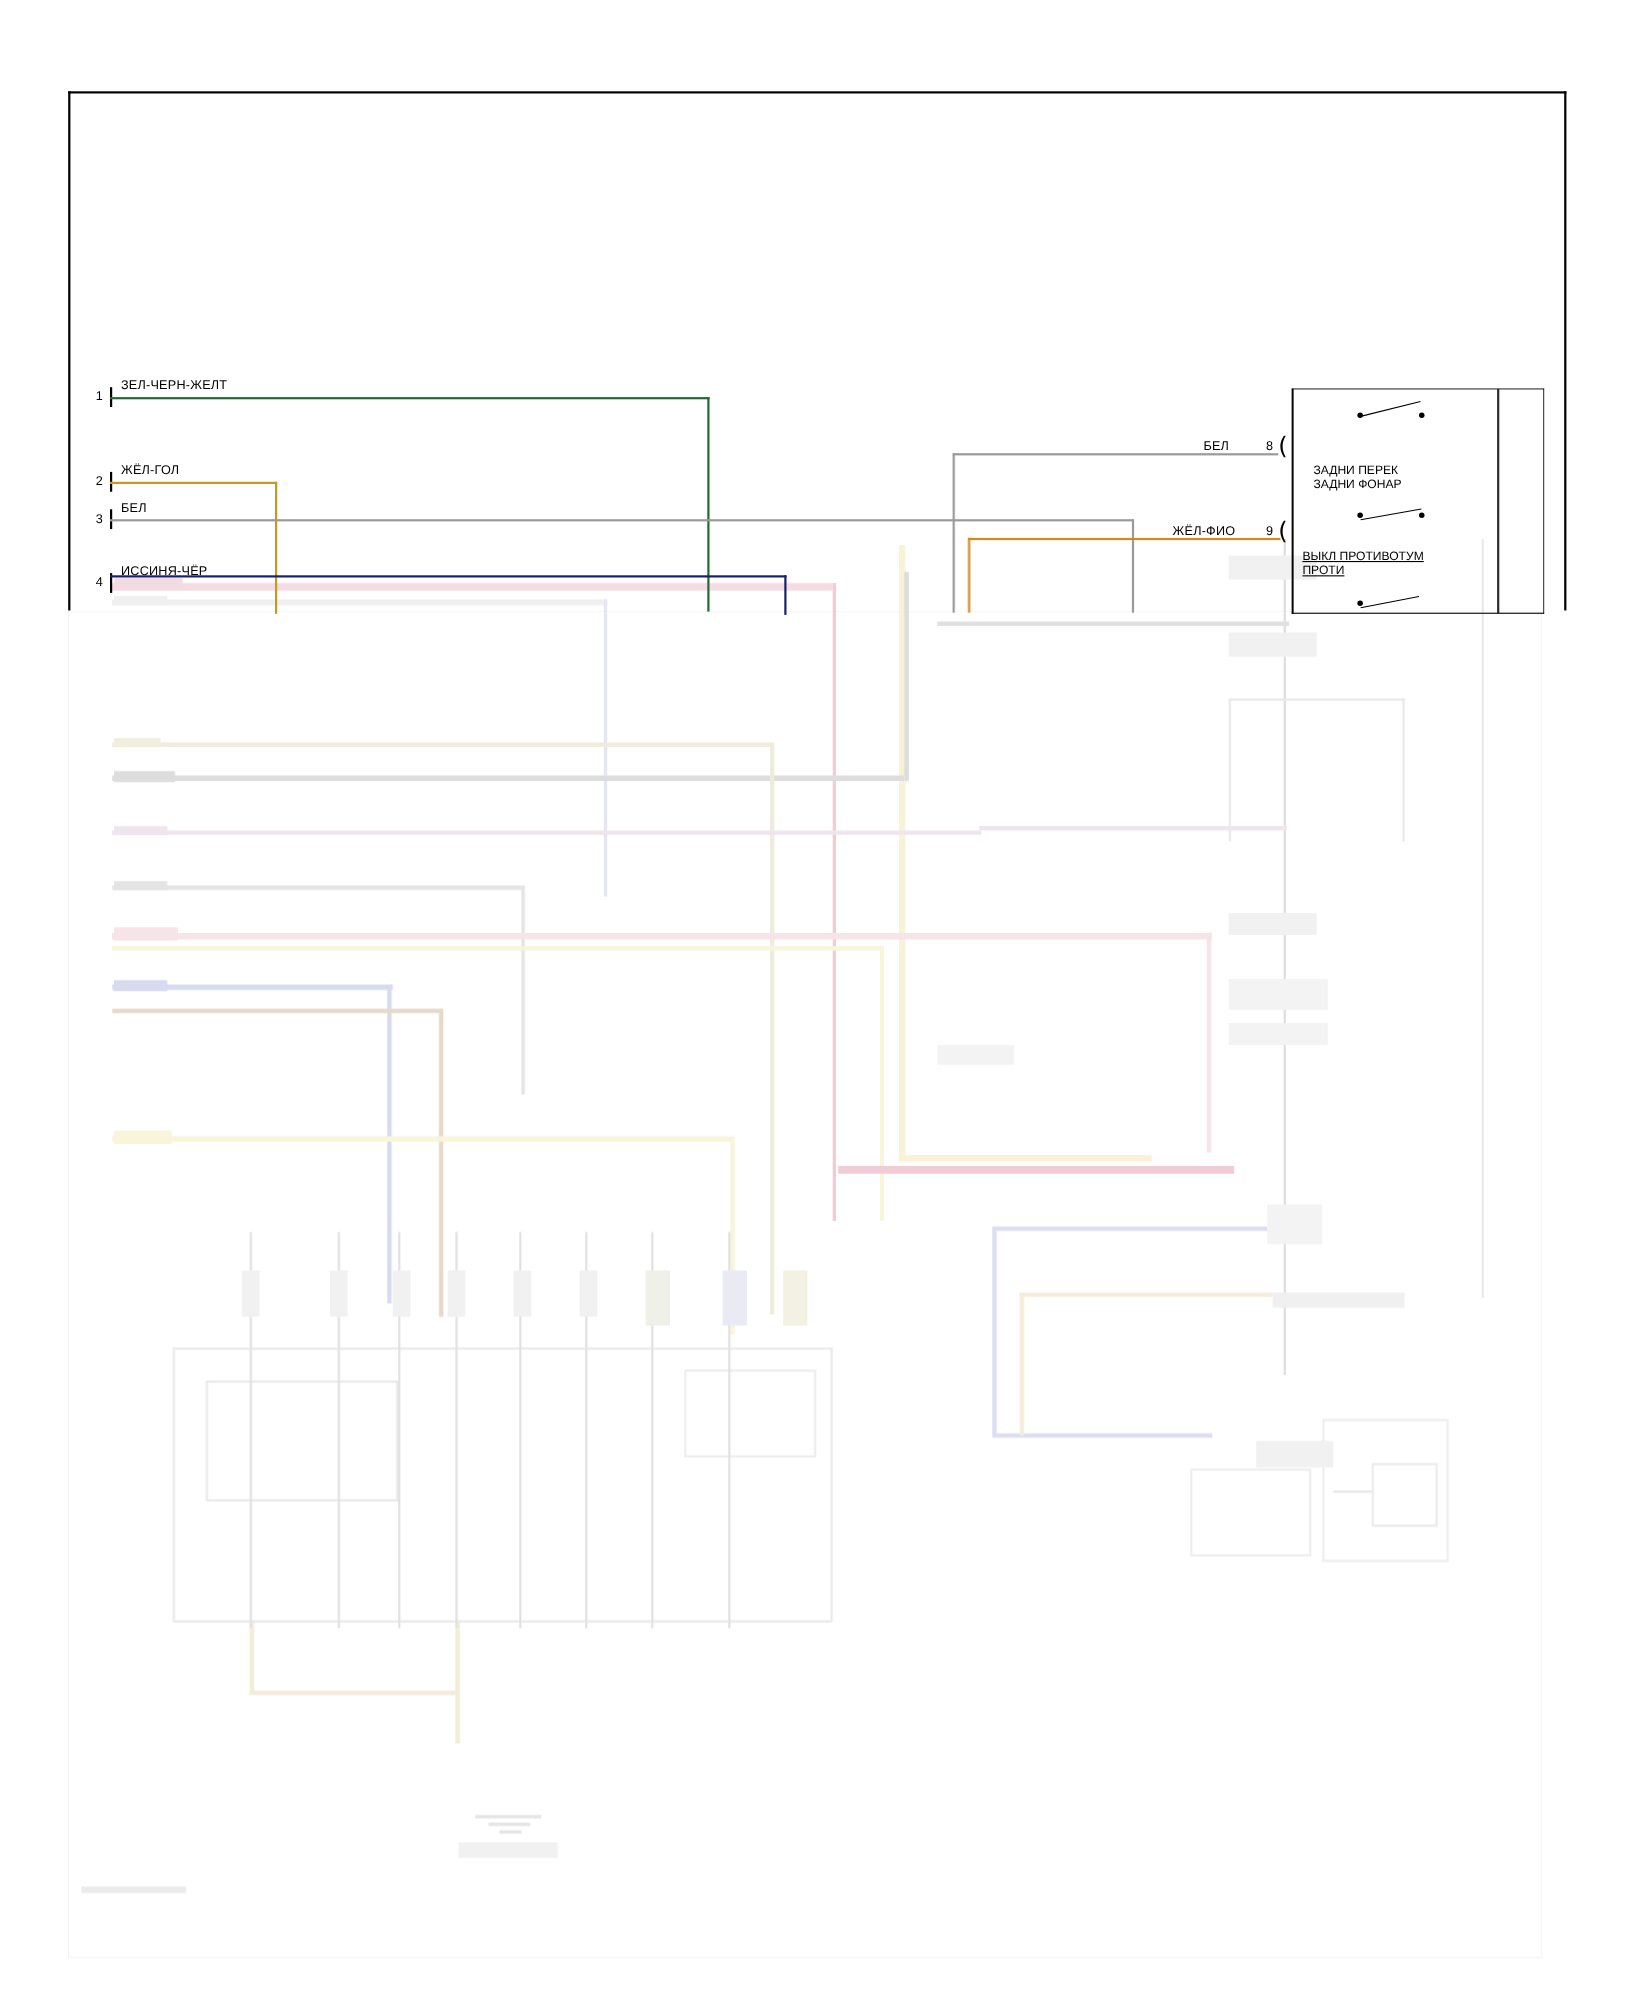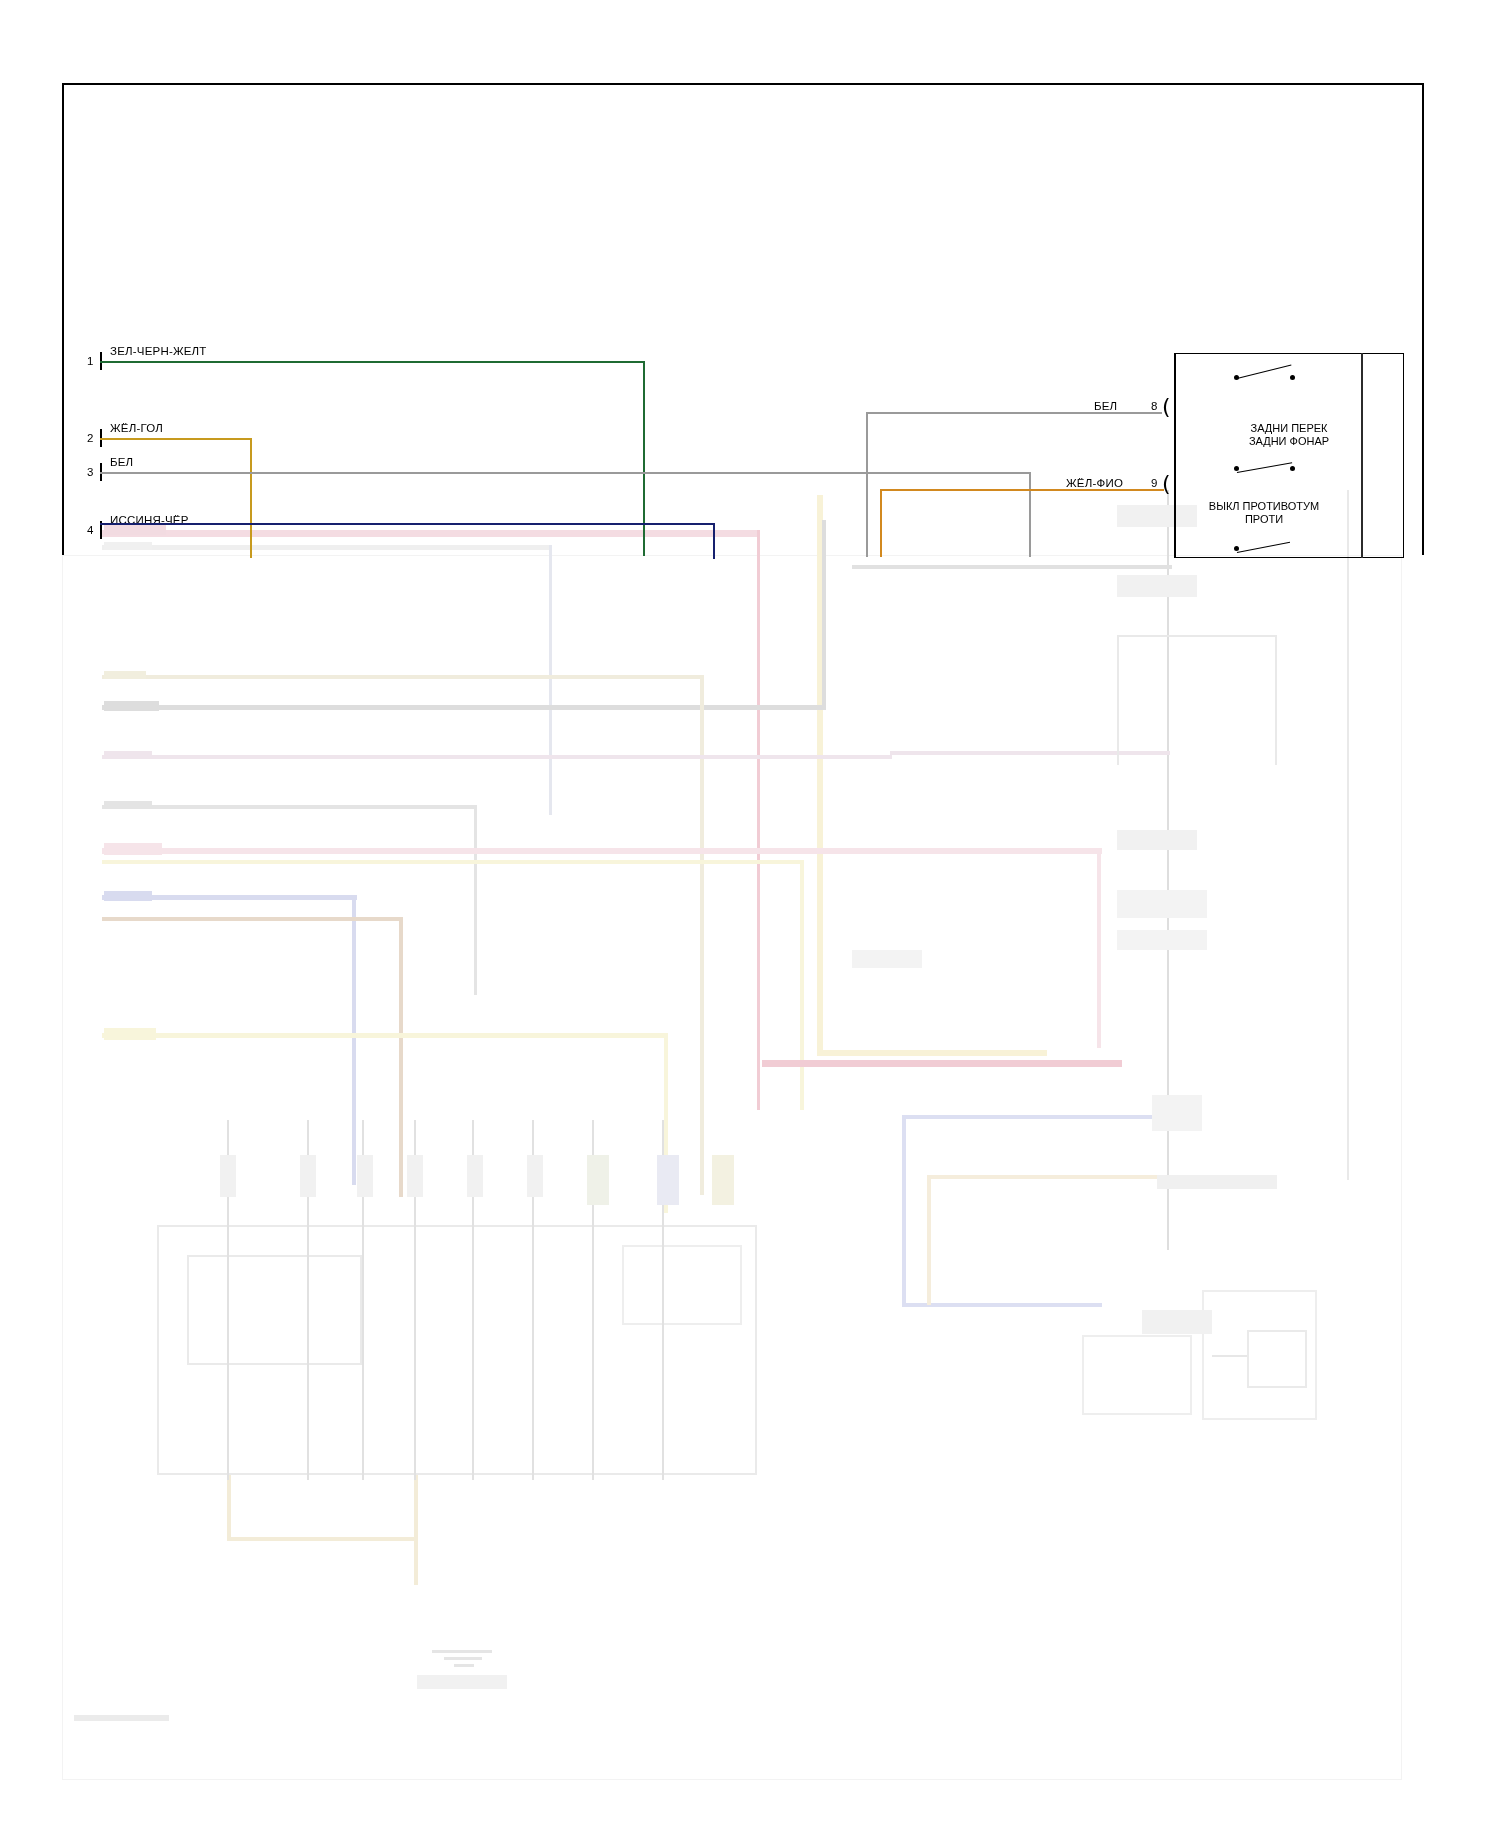--- a/index.html
+++ b/index.html
@@ -73,21 +73,21 @@
   }
   .switch-box {
     position: absolute;
     box-sizing: border-box;
     border: 1.4px solid #000;
     border-left: none;
   }
   .sw-text {
     position: absolute;
     font-size: 11px;
-    text-align: center;
+    text-align: left;
     color: #000;
     line-height: 13px;
     white-space: nowrap;
   }
   .dot {
     position: absolute;
     width: 5px; height: 5px;
     background: #000;
     border-radius: 50%;
   }
@@ -275,21 +275,21 @@
   <div class="dot" style="left:1290px;top:375px;"></div>
   <div class="blade" style="left:1237px;top:378px;width:56px;transform:rotate(-14deg);"></div>
   <div class="sw-text" style="left:1194px;top:422px;width:190px;">
     <span>ЗАДНИ ПЕРЕК</span><br>
     <span>ЗАДНИ ФОНАР</span>
   </div>
 
   <div class="dot" style="left:1234px;top:466px;"></div>
   <div class="dot" style="left:1290px;top:466px;"></div>
   <div class="blade" style="left:1237px;top:472px;width:56px;transform:rotate(-10deg);"></div>
-  <div class="sw-text" style="left:1159px;top:500px;width:210px;">
+  <div class="sw-text" style="left:1184px;top:500px;width:210px;text-decoration:underline;">
     <span>ВЫКЛ ПРОТИВОТУМ</span><br>
     <span>ПРОТИ</span>
   </div>
 
   <div class="dot" style="left:1234px;top:546px;"></div>
   <div class="blade" style="left:1237px;top:552px;width:54px;transform:rotate(-11deg);"></div>
 
   <div class="wire" style="left:1361px;top:353px;width:1.5px;height:205px;background:#2b2b2b;"></div>
   <div class="wire" style="left:1174px;top:353px;width:1.5px;height:205px;background:#000;"></div>
 

